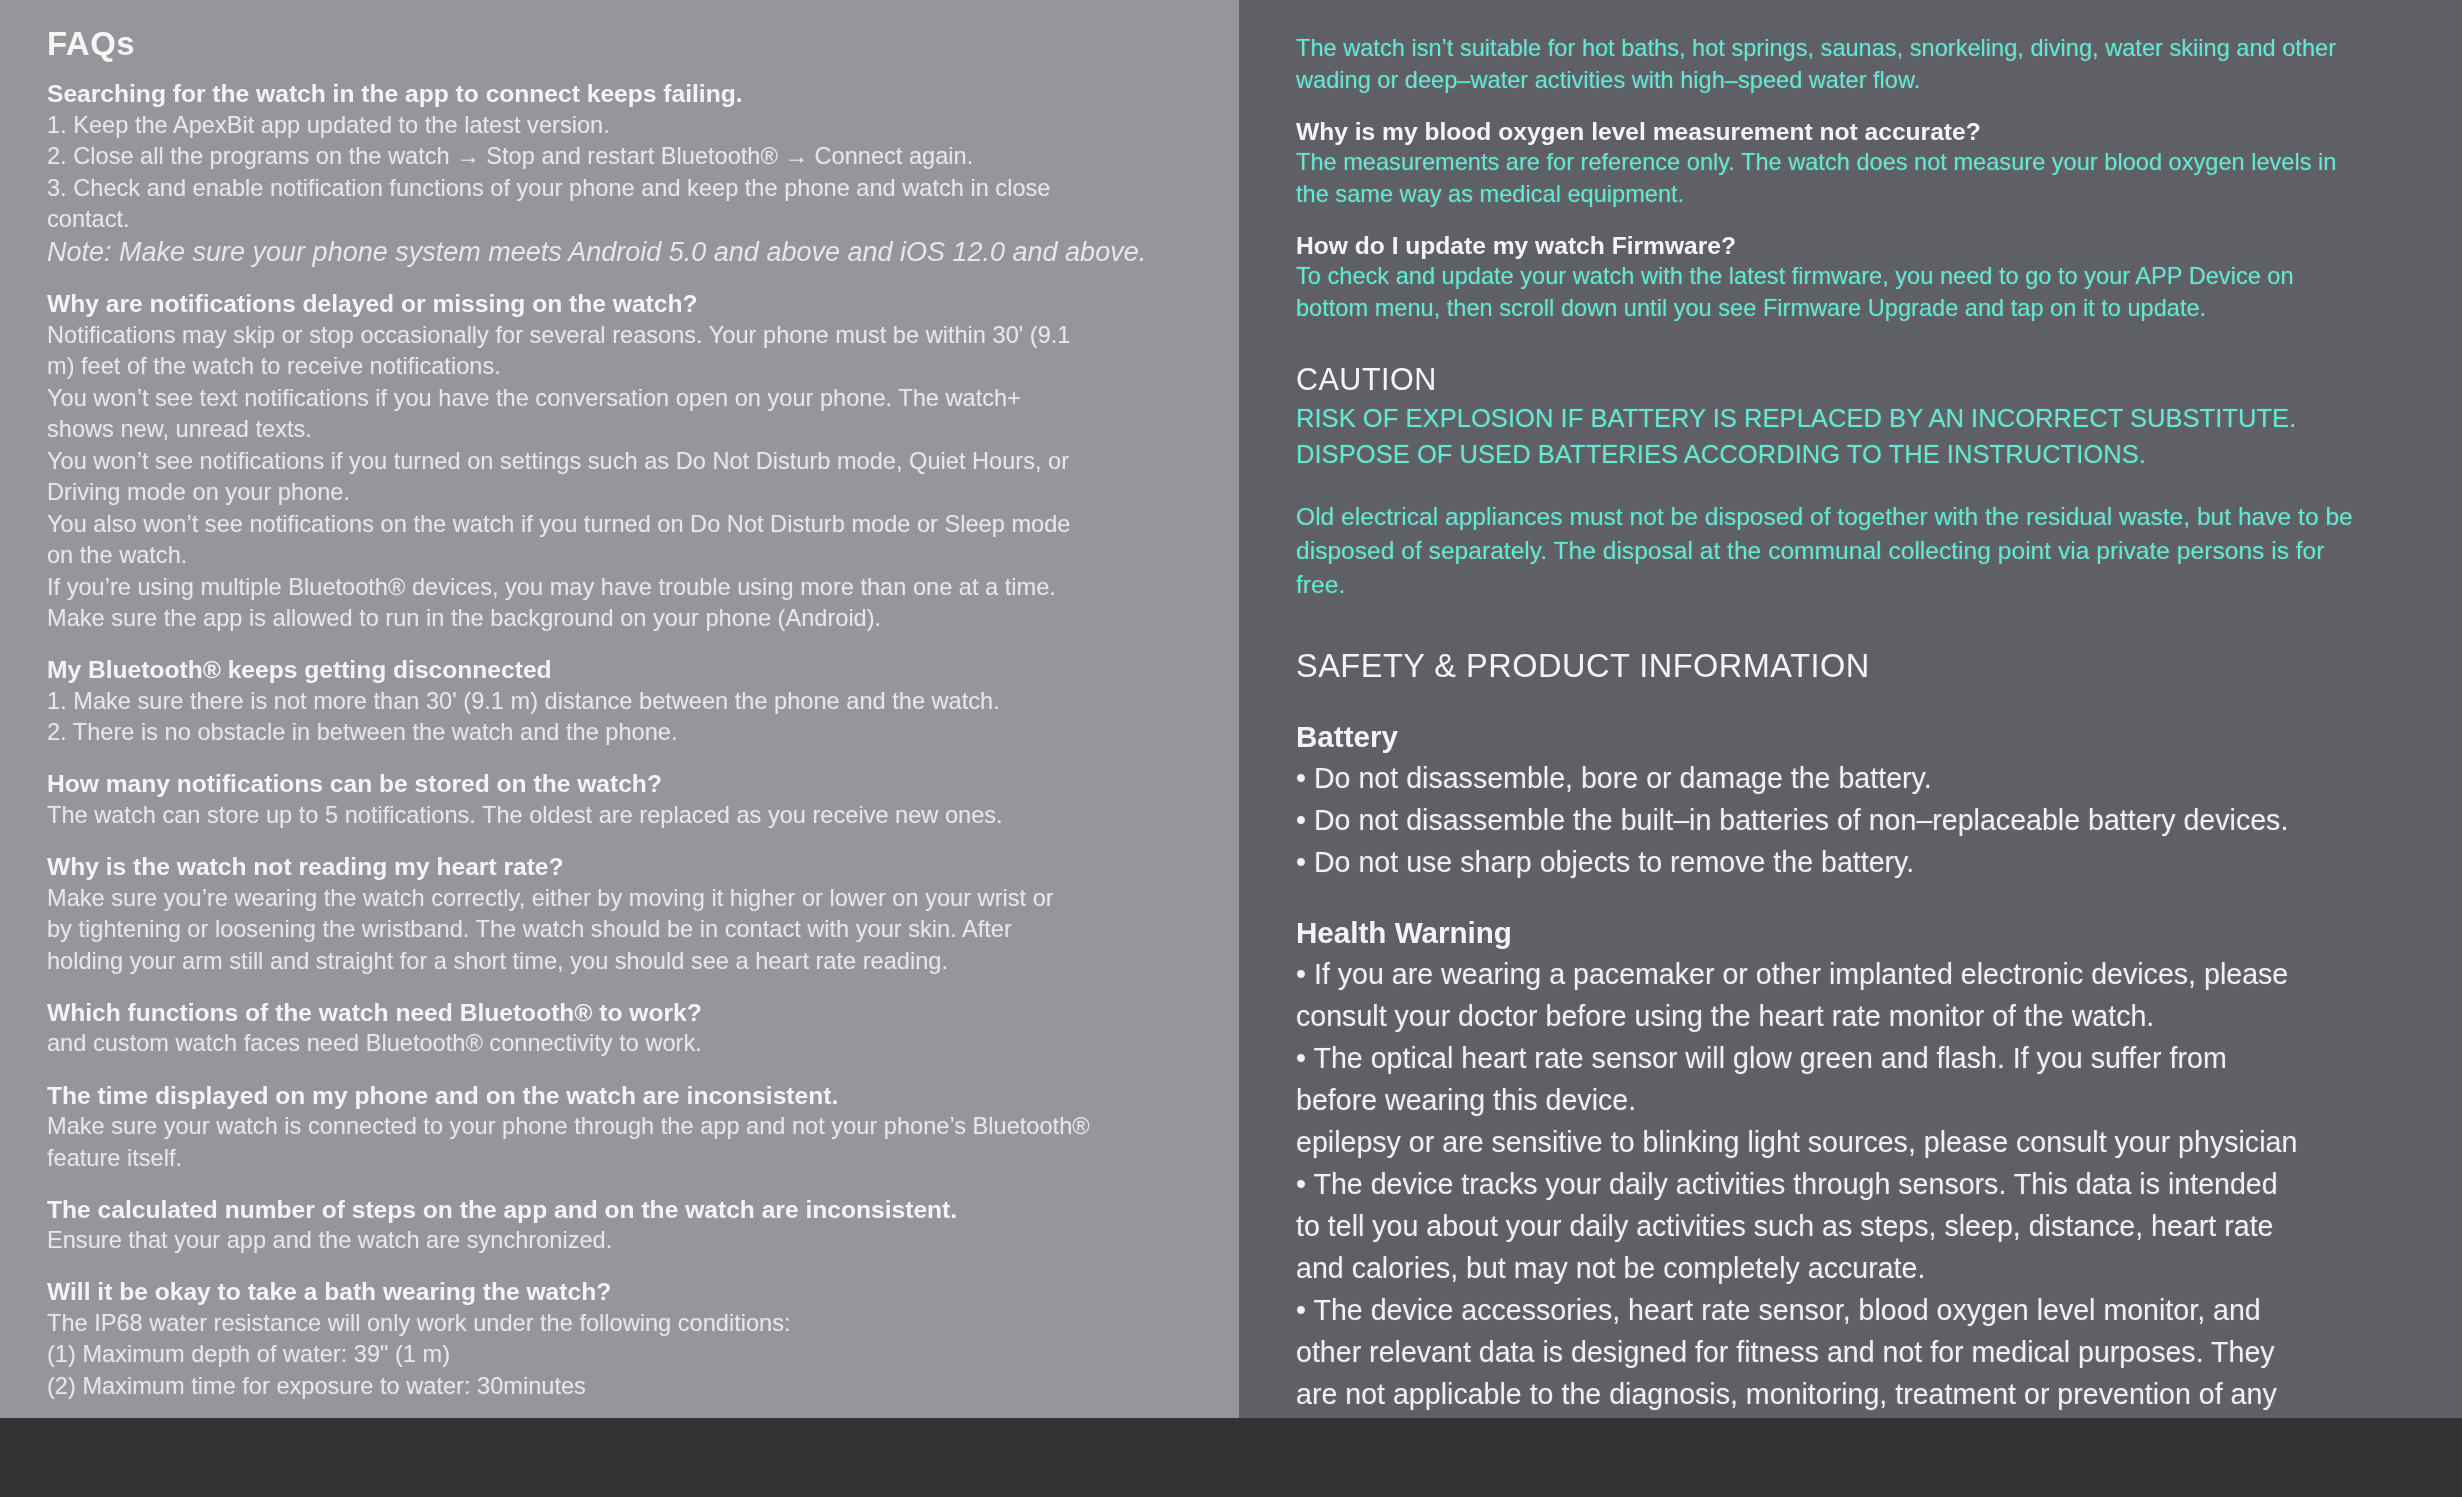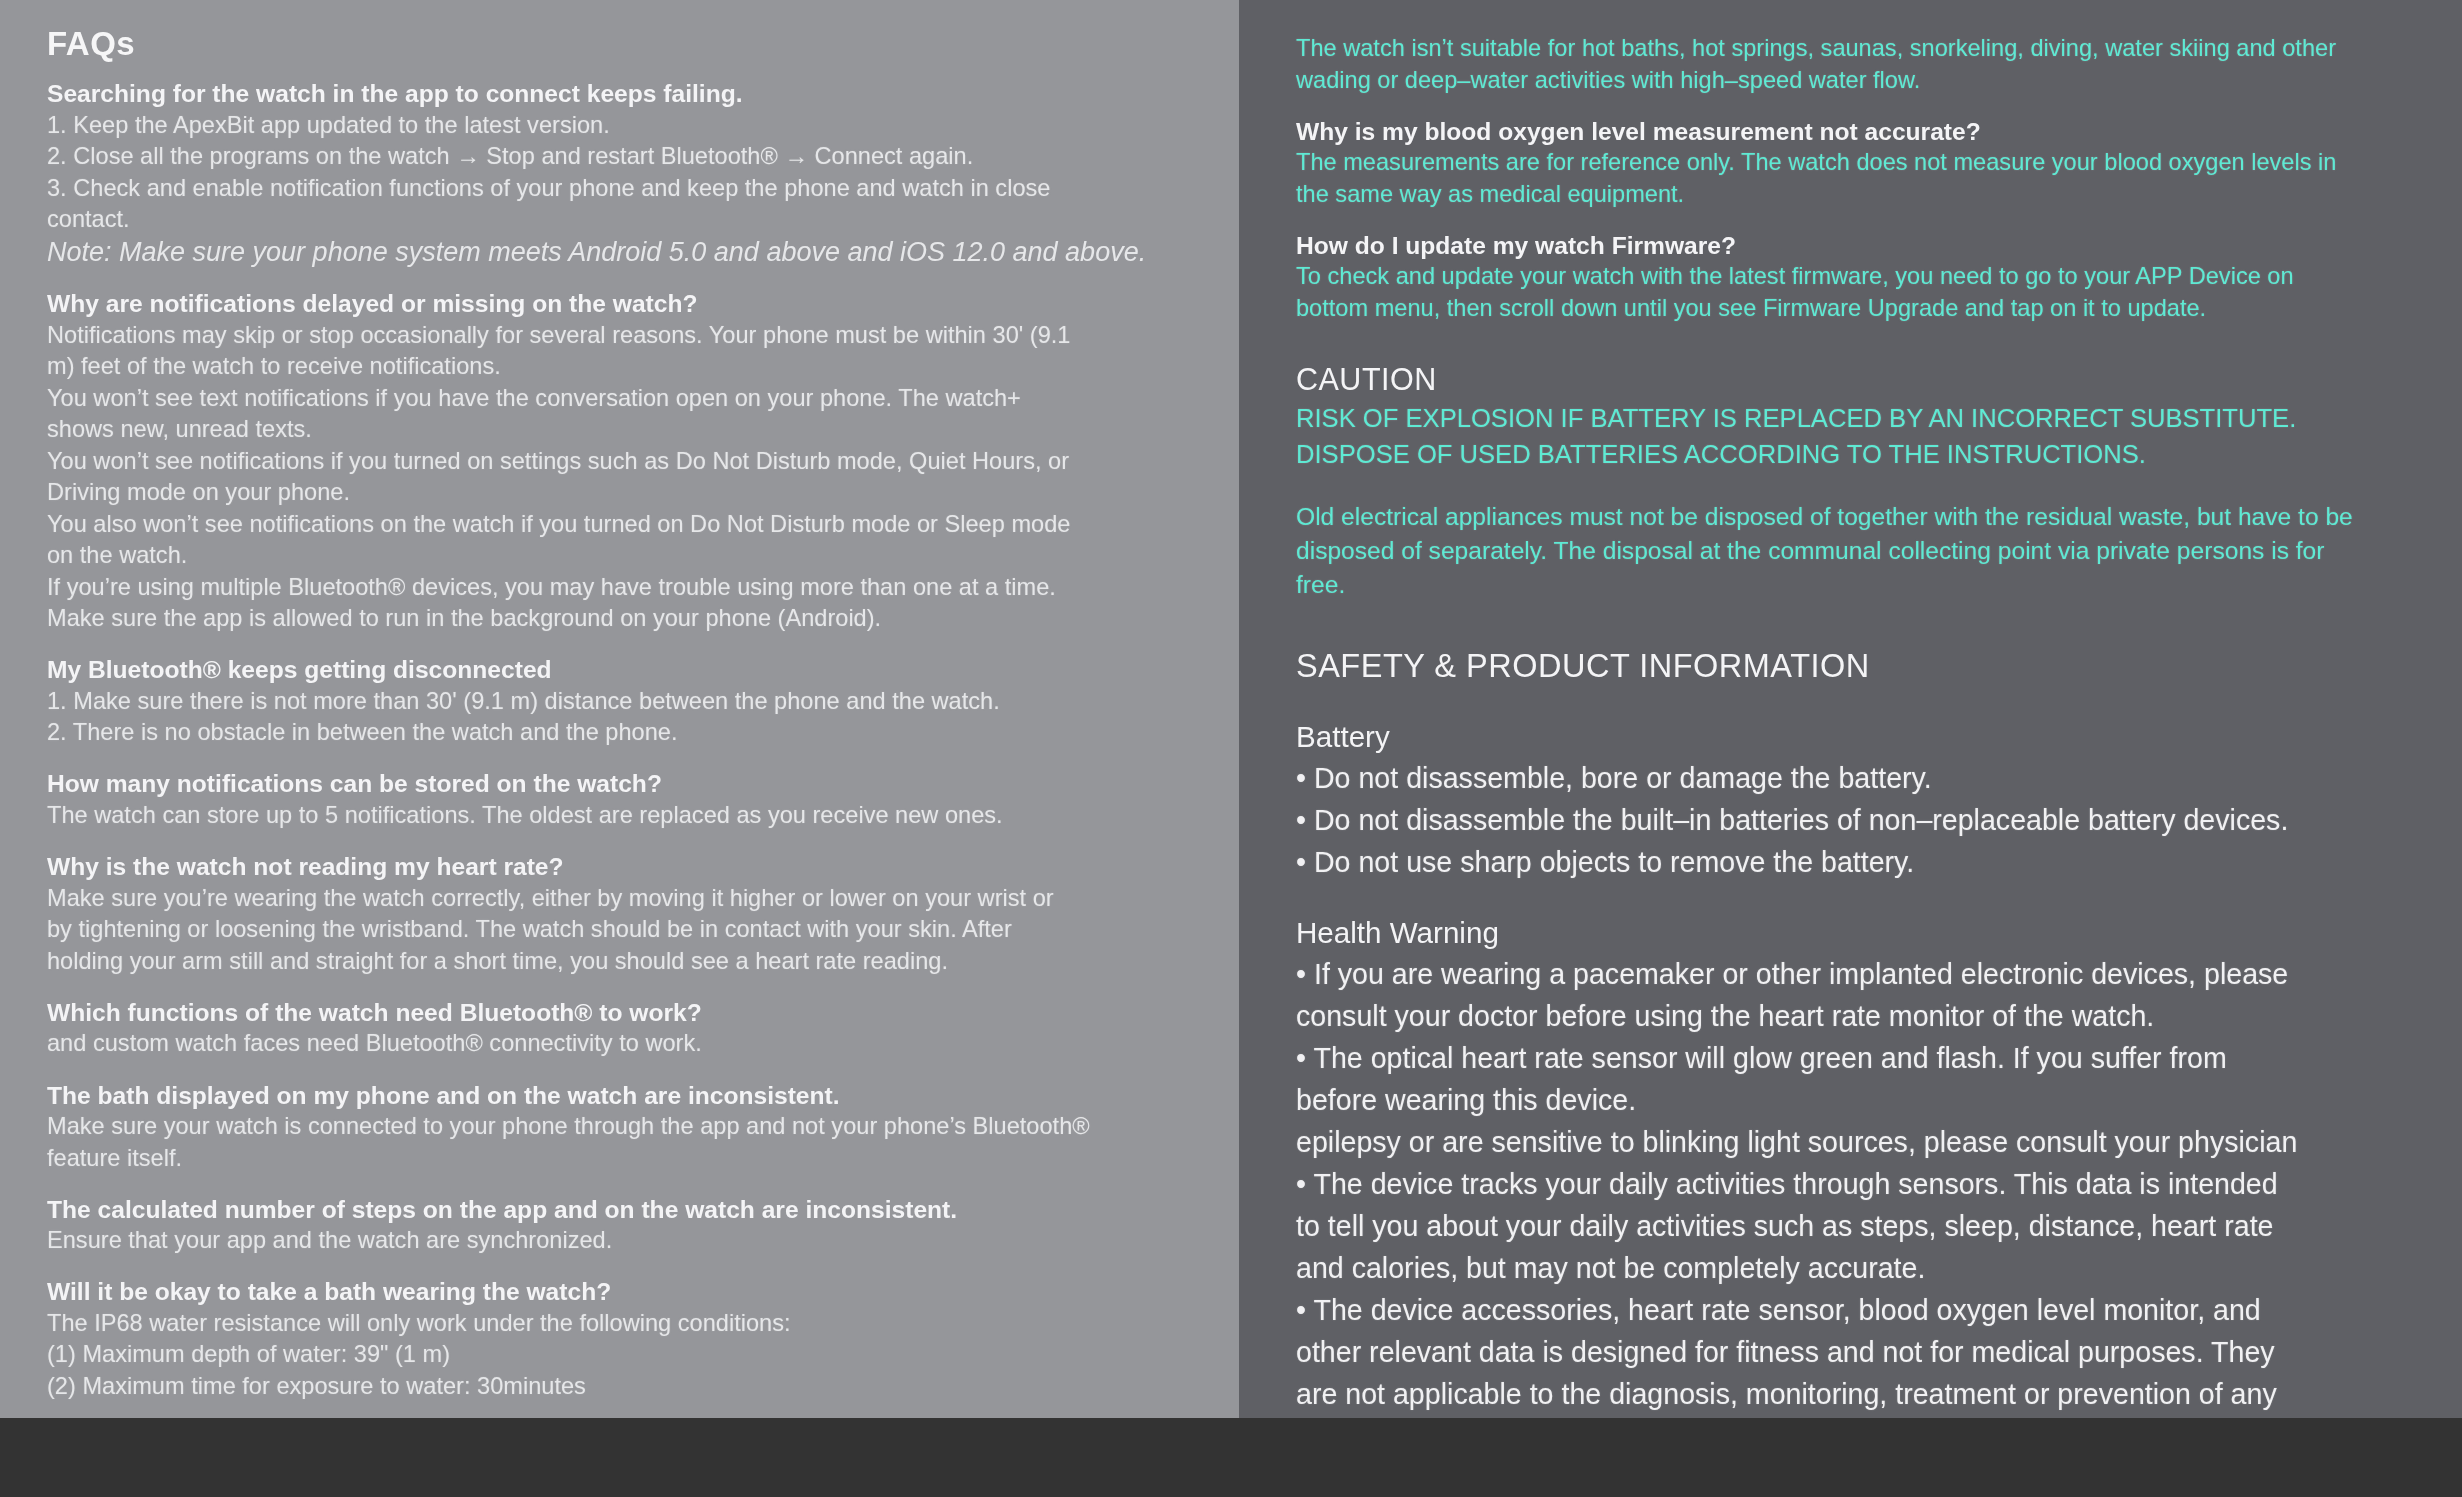--- a/index.html
+++ b/index.html
@@ -34,21 +34,21 @@
   
   .col-right .line { color:#5eead4; }
   .sec-caution { margin-top:35px; }
   .sec-caution .section-heading { font-size:30.5px; line-height:41px; font-weight:normal; letter-spacing:0.5px; }
   .sec-caution .line { font-size:25.6px; line-height:36px; }
   .sec-plain-after-caution { margin-top:27.6px; }
   .sec-plain-after-caution .line { font-size:24.6px; line-height:34px; }
   .sec-big-title { margin-top:45px; }
   .sec-big-title .section-heading { font-size:32.5px; line-height:39px; font-weight:normal; letter-spacing:0.5px; }
   .sec-safety-sub { margin-top:29.6px; }
-  .sec-safety-sub .section-heading { font-size:29.6px; line-height:41px; font-weight:normal; }
+  .sec-safety-sub .section-heading { font-size:29.6px; line-height:41px; font-weight:bold; }
   .sec-safety-sub .line { font-size:28.6px; line-height:42px; color:#F1F1F3; }
 </style>
 </head>
 <body>
 
 <div class="page">
   <div class="col col-left">
     <h1 class="faq-title">FAQs</h1>
     <div id="left-sections">
         <div class="section">
@@ -85,21 +85,21 @@
           <div class="section-heading">Why is the watch not reading my heart rate?</div>
           <div class="line">Make sure you’re wearing the watch correctly, either by moving it higher or lower on your wrist or</div>
           <div class="line">by tightening or loosening the wristband. The watch should be in contact with your skin. After</div>
           <div class="line">holding your arm still and straight for a short time, you should see a heart rate reading.</div>
         </div>
         <div class="section">
           <div class="section-heading">Which functions of the watch need Bluetooth® to work?</div>
           <div class="line">and custom watch faces need Bluetooth® connectivity to work.</div>
         </div>
         <div class="section">
-          <div class="section-heading">The bath displayed on my phone and on the watch are inconsistent.</div>
+          <div class="section-heading">The time displayed on my phone and on the watch are inconsistent.</div>
           <div class="line">Make sure your watch is connected to your phone through the app and not your phone’s Bluetooth®</div>
           <div class="line">feature itself.</div>
         </div>
         <div class="section">
           <div class="section-heading">The calculated number of steps on the app and on the watch are inconsistent.</div>
           <div class="line">Ensure that your app and the watch are synchronized.</div>
         </div>
         <div class="section">
           <div class="section-heading">Will it be okay to take a bath wearing the watch?</div>
           <div class="line">The IP68 water resistance will only work under the following conditions:</div>

